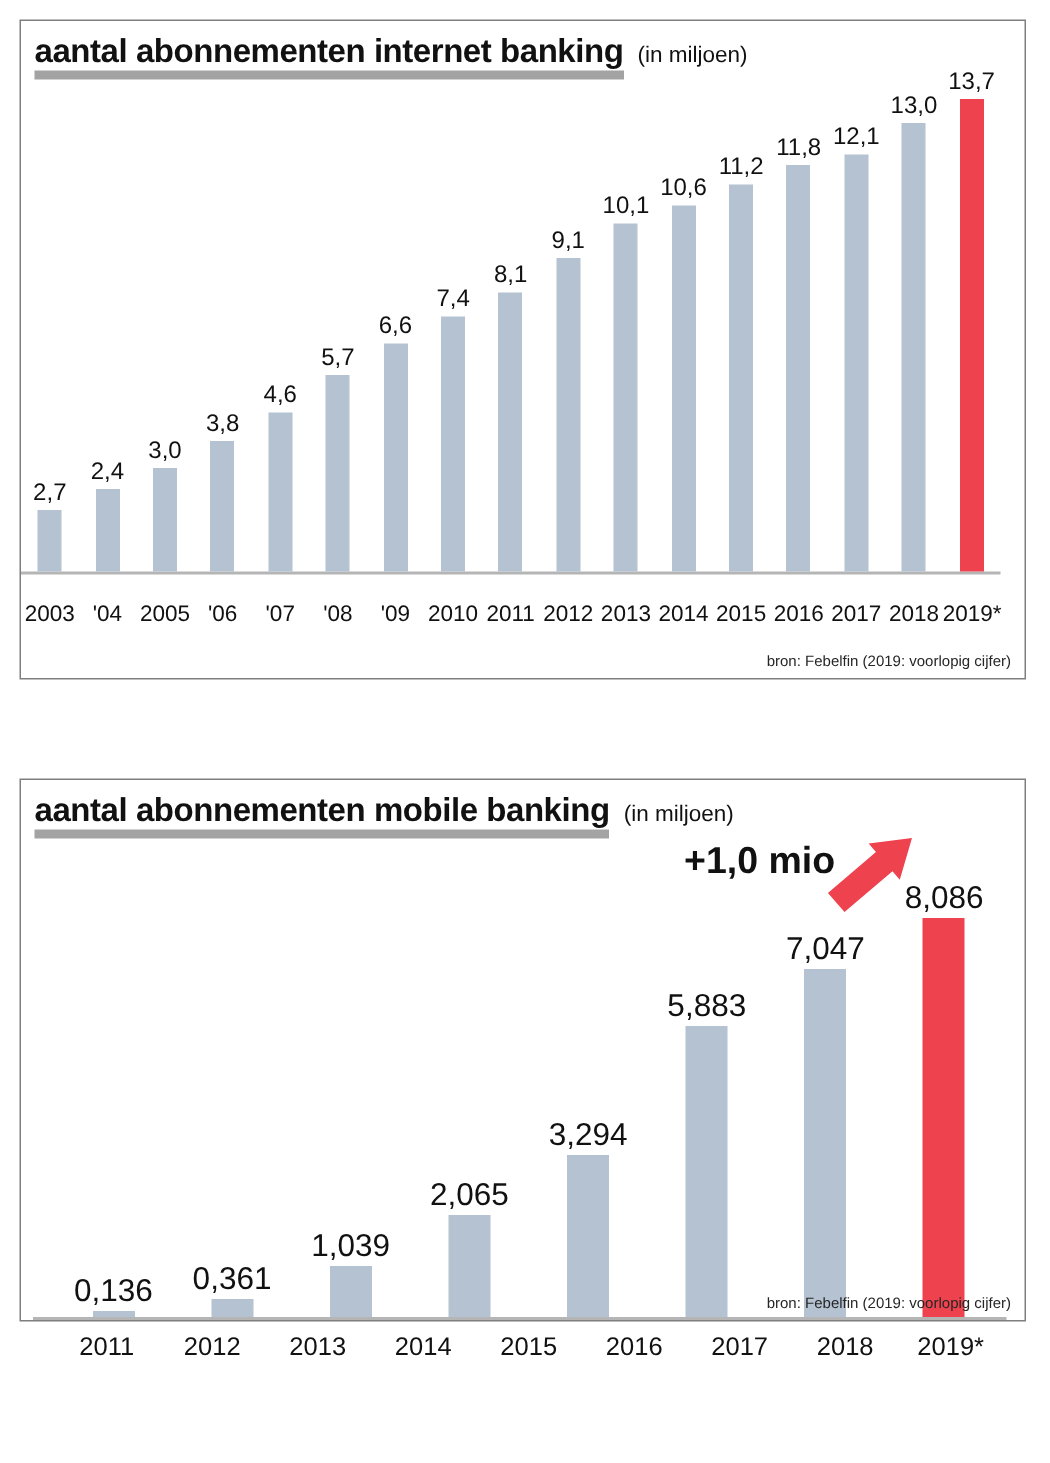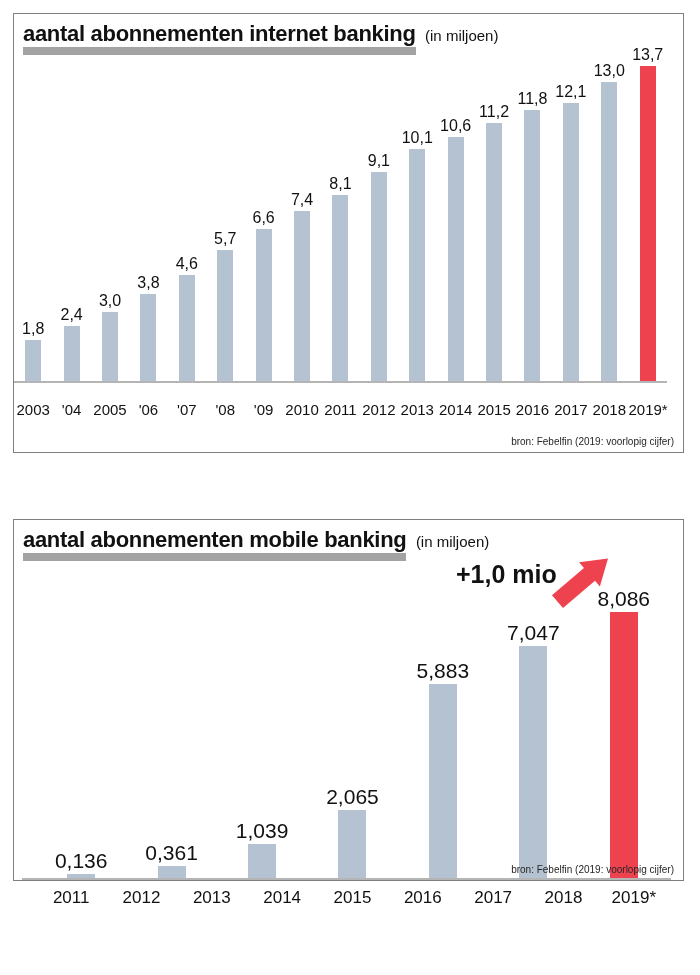--- a/index.html
+++ b/index.html
@@ -24,21 +24,21 @@
 
   .title {
     position: absolute;
     top: 7px; left: 9px;
     white-space: nowrap;
   }
   .title-main {
     font-size: 22px;
     font-weight: bold;
     letter-spacing: -0.3px;
-    border-bottom: 8px solid #a3a3a3;
+    border-bottom: 6px solid #a3a3a3;
     padding-bottom: 1px;
   }
   .title-unit {
     font-size: 15px;
     font-weight: normal;
     margin-left: 5px;
   }
 
   .chart { position: absolute; }
   #chart-internet { top: 32px; left: 0px;  right: 16px; }
@@ -109,21 +109,21 @@
 <body>
 
 <div class="panel" id="panel-internet">
   <div class="title">
     <span class="title-main">aantal abonnementen internet banking</span>
     <span class="title-unit">(in miljoen)</span>
   </div>
   <div class="chart" id="chart-internet">
     <div class="bars" style="border-bottom-color: rgb(181, 181, 181);">
         <div class="bar-item">
-          <div class="bar-value">1,8</div>
+          <div class="bar-value">2,7</div>
           <div class="bar" style="height: 41px; background: rgb(181, 194, 209);"></div>
         </div>
         <div class="bar-item">
           <div class="bar-value">2,4</div>
           <div class="bar" style="height: 55px; background: rgb(181, 194, 209);"></div>
         </div>
         <div class="bar-item">
           <div class="bar-value">3,0</div>
           <div class="bar" style="height: 69px; background: rgb(181, 194, 209);"></div>
         </div>
@@ -228,20 +228,24 @@
         </div>
         <div class="bar-item">
           <div class="bar-value">1,039</div>
           <div class="bar" style="height: 34px; background: rgb(181, 194, 209);"></div>
         </div>
         <div class="bar-item">
           <div class="bar-value">2,065</div>
           <div class="bar" style="height: 68px; background: rgb(181, 194, 209);"></div>
         </div>
         <div class="bar-item">
+          <div class="bar-value">3,294</div>
+          <div class="bar" style="height: 108px; background: rgb(181, 194, 209);"></div>
+        </div>
+        <div class="bar-item">
           <div class="bar-value">5,883</div>
           <div class="bar" style="height: 194px; background: rgb(181, 194, 209);"></div>
         </div>
         <div class="bar-item">
           <div class="bar-value">7,047</div>
           <div class="bar" style="height: 232px; background: rgb(181, 194, 209);"></div>
         </div>
         <div class="bar-item">
           <div class="bar-value">8,086</div>
           <div class="bar" style="height: 266px; background: rgb(238, 67, 79);"></div>

